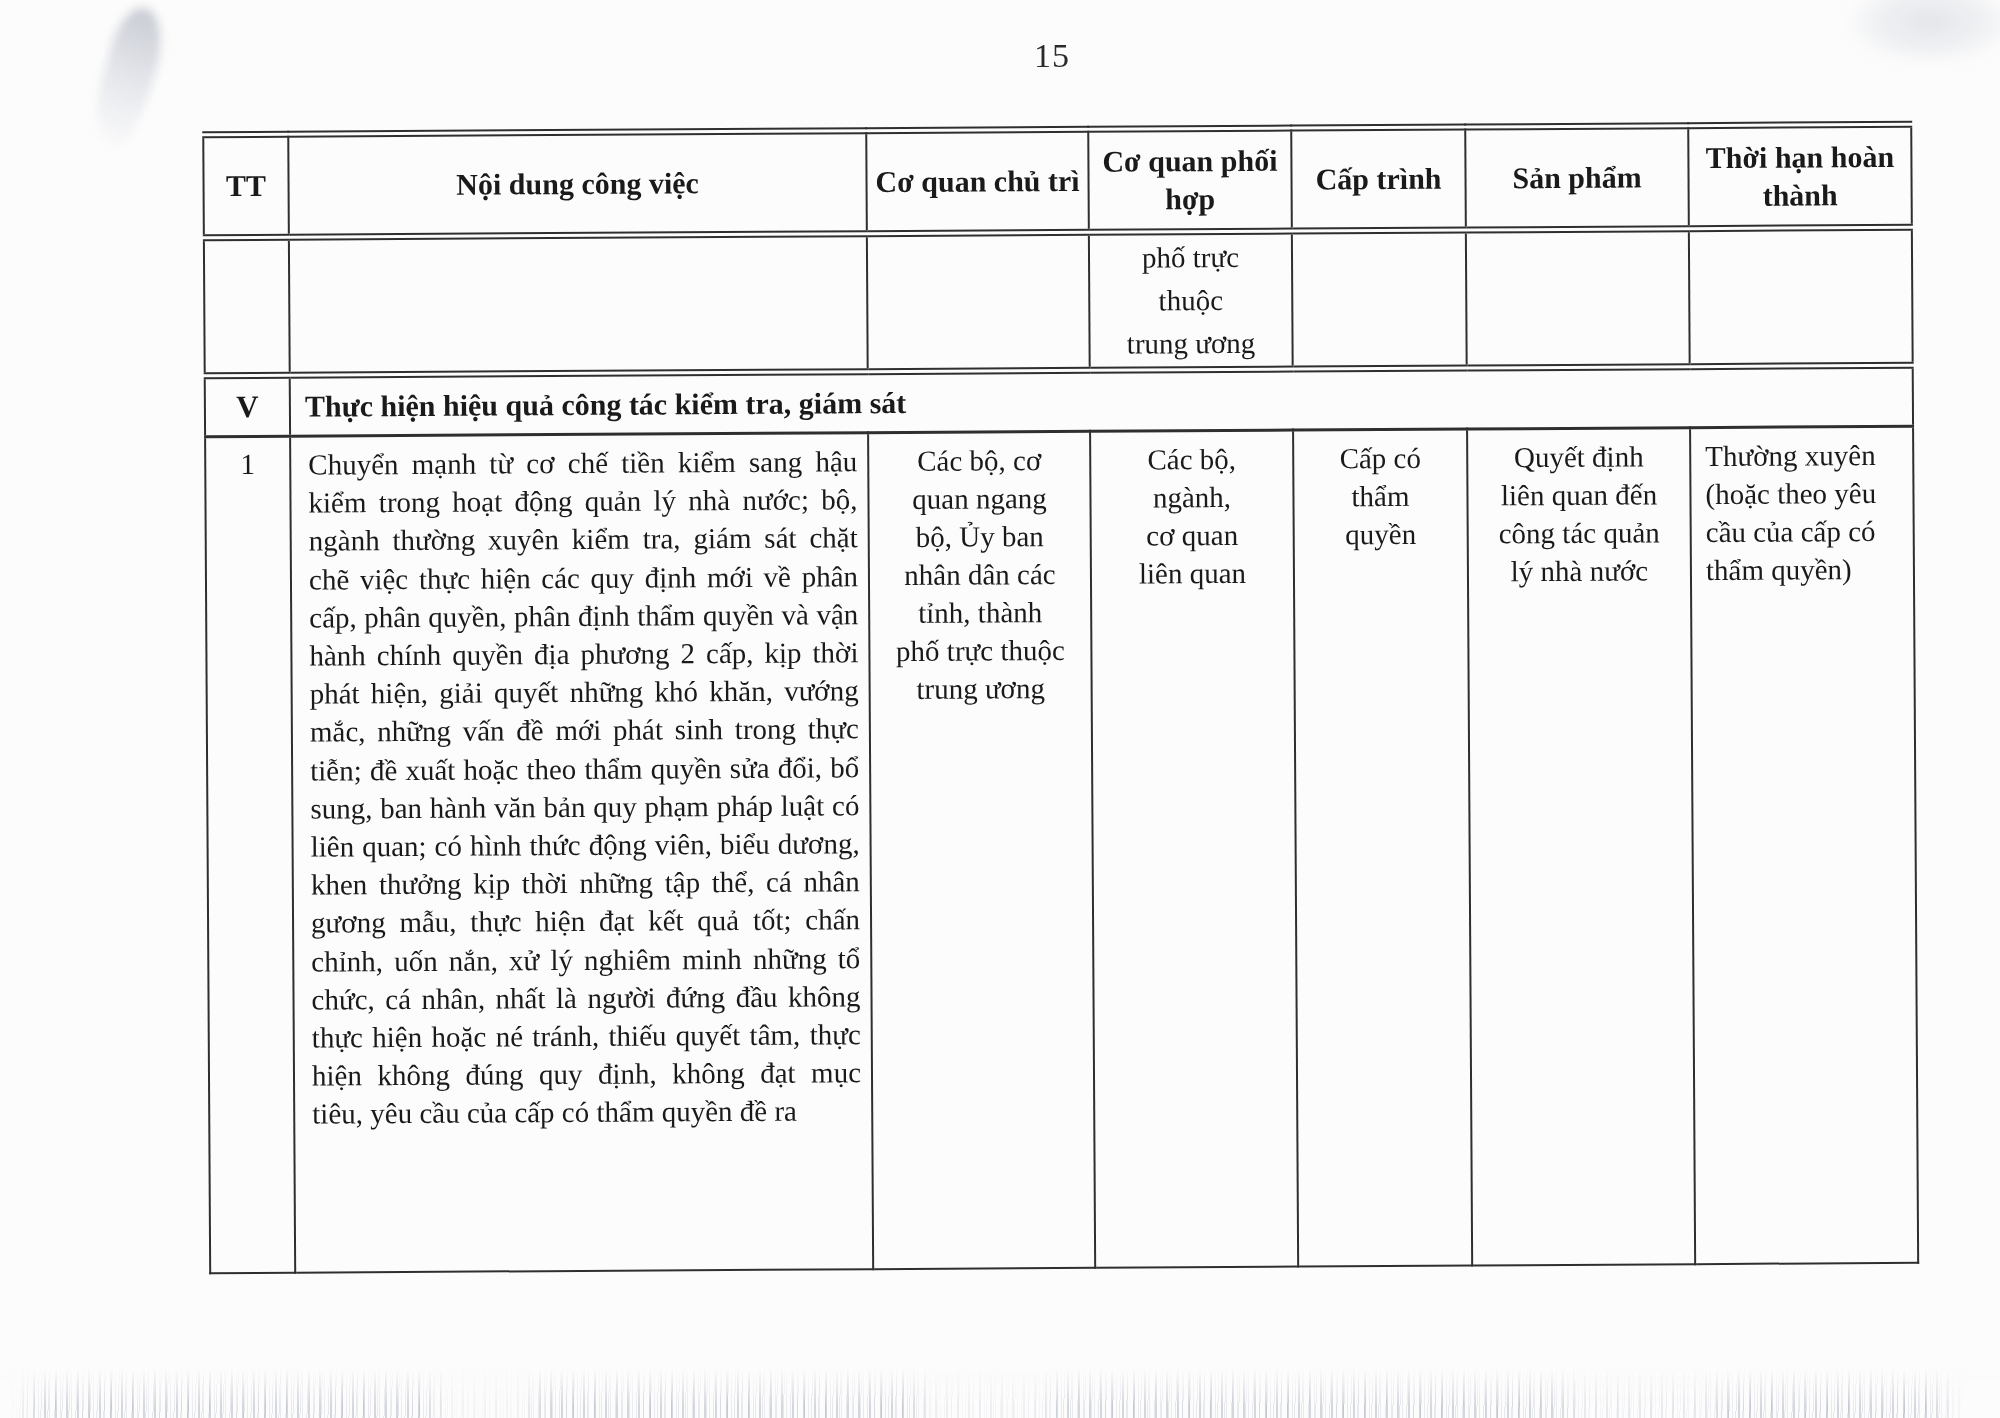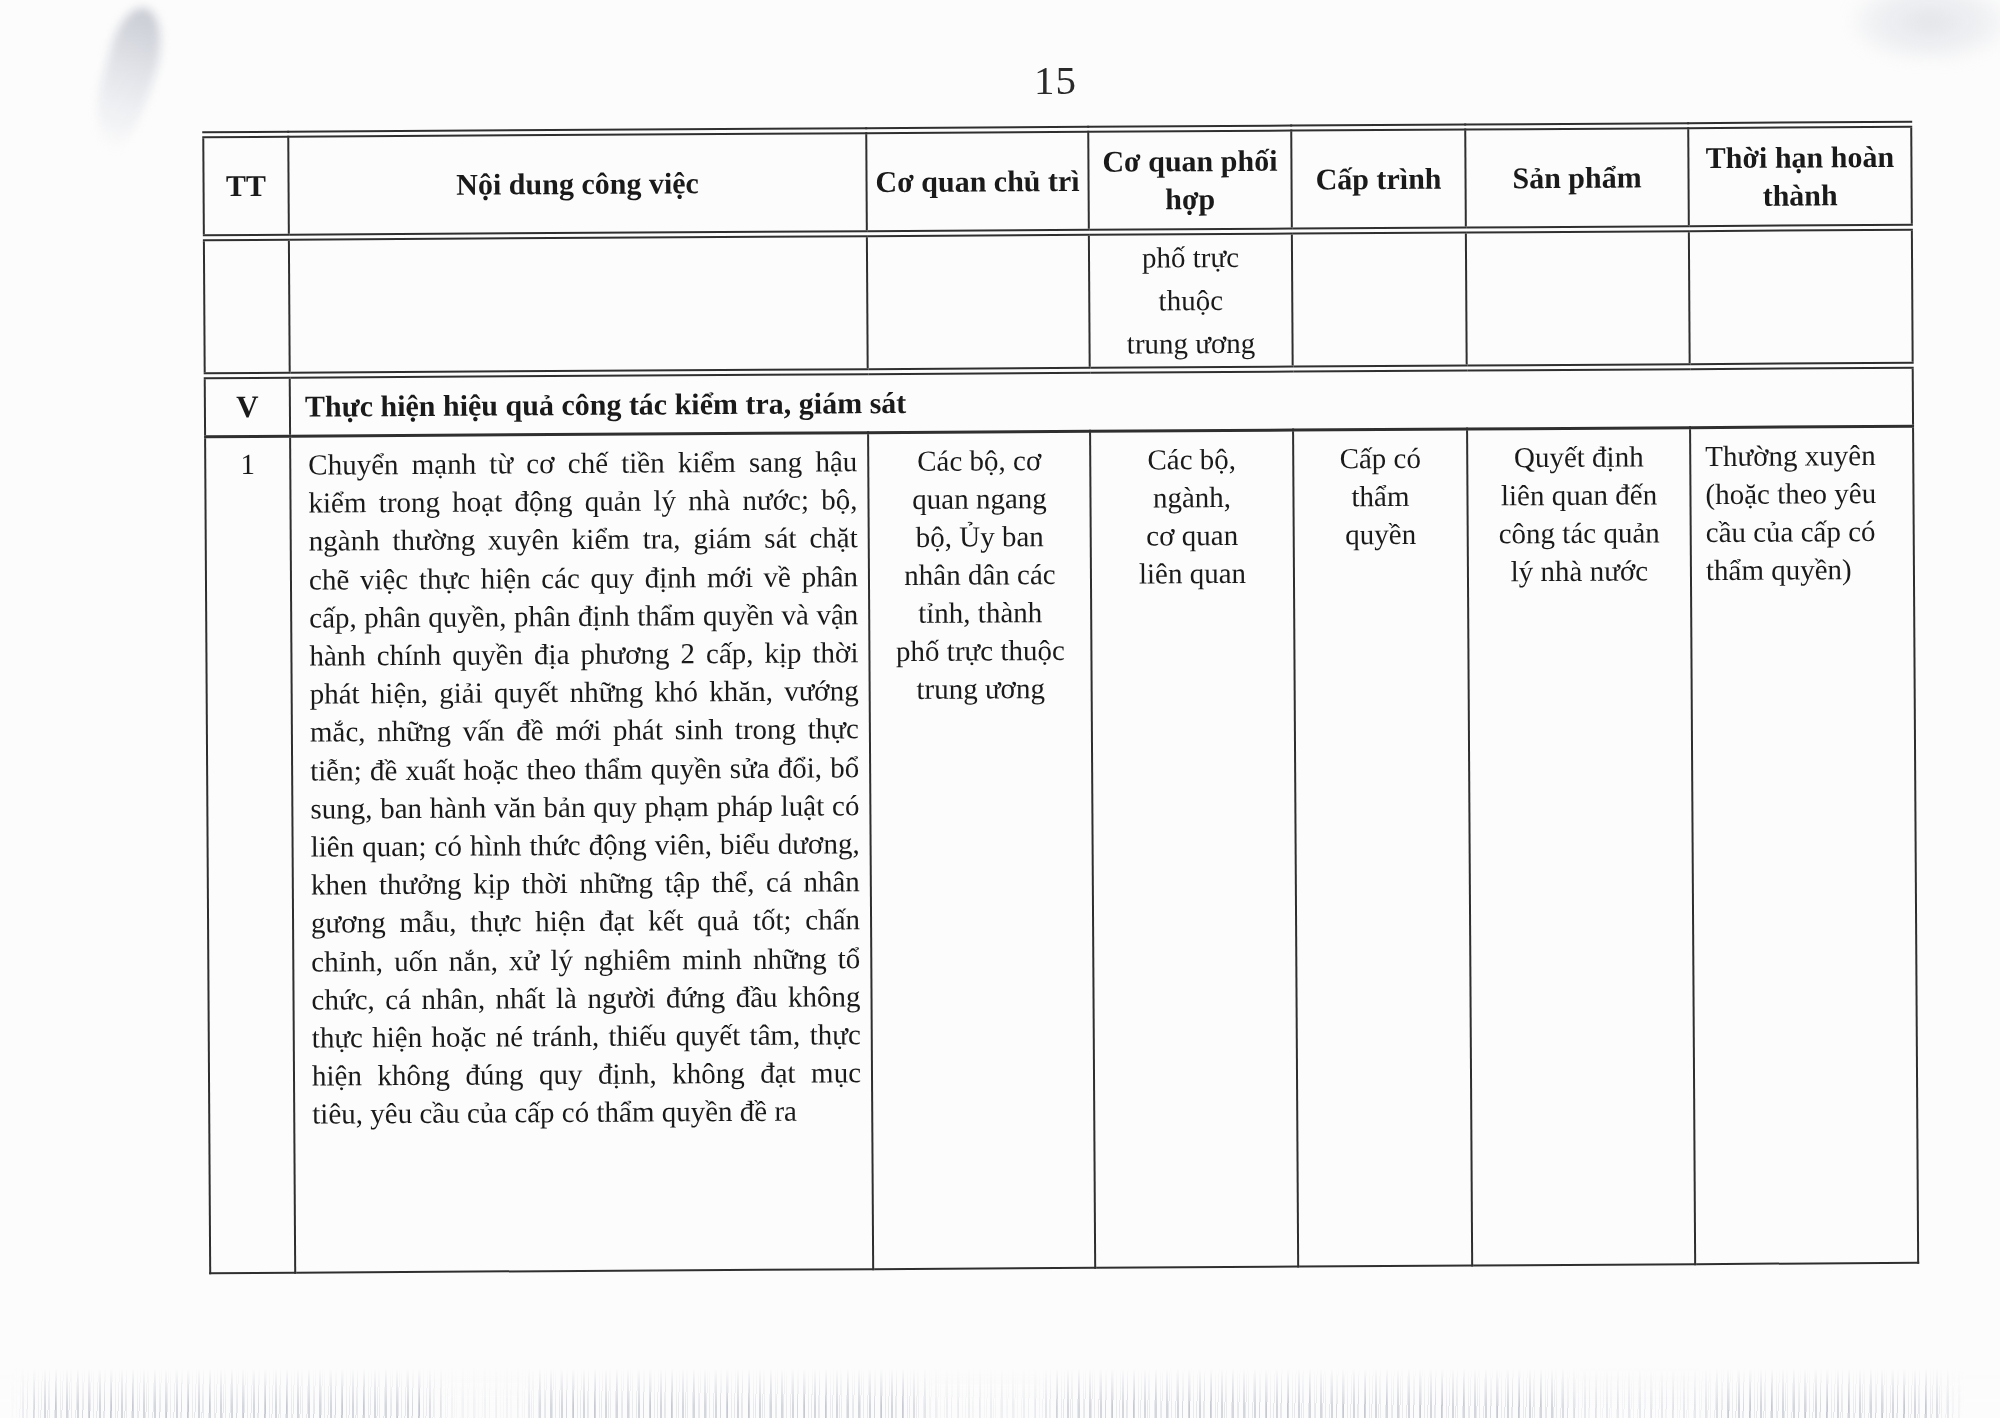--- a/index.html
+++ b/index.html
@@ -5,22 +5,22 @@
   html,body{margin:0;padding:0;}
   .page{
     position:relative;
     width:2000px;height:1418px;
     background:#fcfcfc;
     overflow:hidden;
     font-family:"Liberation Serif","DejaVu Serif",serif;
     color:#1a1a1a;
   }
   .page-number{
-    position:absolute;left:1034px;top:60px;
-    font-size:41px;line-height:40px;color:#2a2a2a;
+    position:absolute;left:1034px;top:36px;
+    font-size:34px;line-height:40px;color:#2a2a2a;
     letter-spacing:1px;
   }
   
   .doc-table{
     position:absolute;left:205px;top:126px;width:1708px;
     border-collapse:collapse;table-layout:fixed;
     transform:rotate(-0.35deg);transform-origin:50% 40%;
   }
   .doc-table,
   .doc-table th,.doc-table td{border:2px solid #2f2f2f;}

